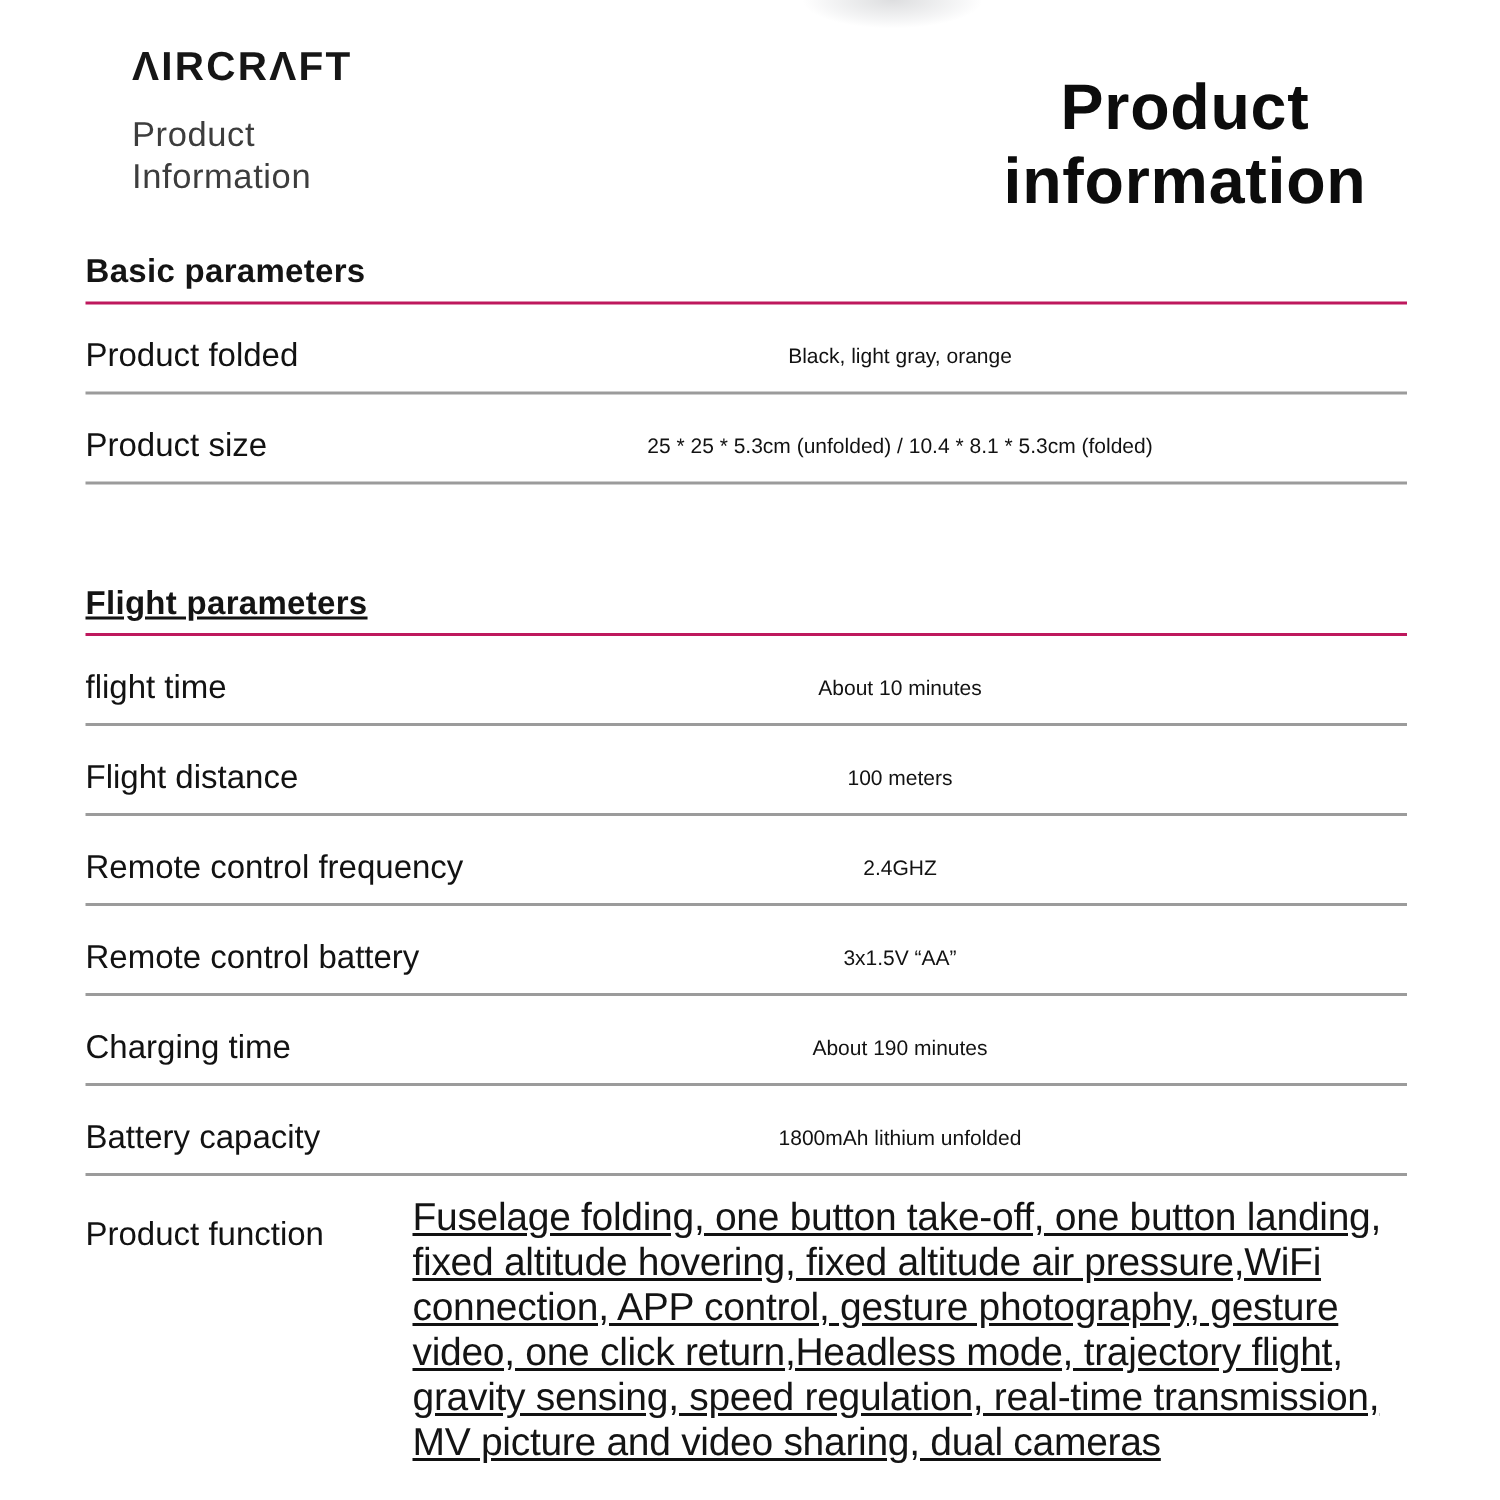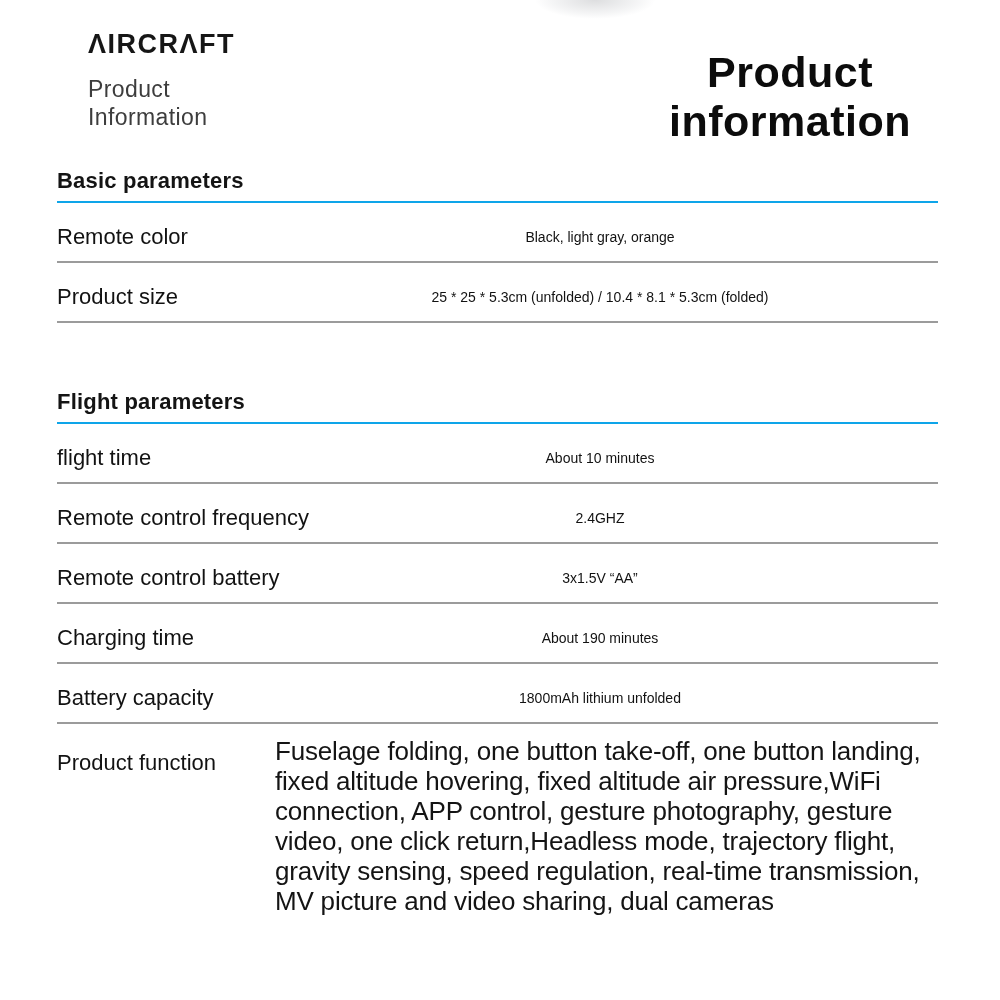--- a/index.html
+++ b/index.html
@@ -30,23 +30,23 @@
   .page-title{
     position:absolute;left:635px;top:48px;width:310px;
     text-align:center;font-size:43px;line-height:49px;font-weight:bold;
     color:#0c0c0c;letter-spacing:0.5px;
   }
 
   
   .content{margin:0 62px 0 57px;} 
   .section-heading{
     margin:0;font-size:22px;line-height:26px;font-weight:bold;color:#141414;
-    padding-bottom:7px;border-bottom:2px solid #0ea5e9;letter-spacing:0.2px;
+    padding-bottom:7px;border-bottom:2px solid #be185d;letter-spacing:0.2px;
   }
-  .section-flight{margin-top:66px;}
+  .section-flight{margin-top:66px;text-decoration:underline;}
   .row{
     position:relative;
     padding:21px 0 11px 0;
     border-bottom:2px solid #9b9b9b;
   }
   .row-label{
     display:inline-block;font-size:22px;line-height:26px;color:#121212;
     white-space:nowrap;
   }
   .row-value{
@@ -83,38 +83,42 @@
       <div>information</div>
     </div>
   </div>
 
   <div class="content">
 
     <section>
       <h2 class="section-heading">Basic parameters</h2>
 
       <div class="row">
-        <span class="row-label">Remote color</span>
+        <span class="row-label">Product folded</span>
         <div class="row-value">Black, light gray, orange</div>
       </div>
 
       <div class="row">
         <span class="row-label">Product size</span>
         <div class="row-value">25 * 25 * 5.3cm (unfolded) / 10.4 * 8.1 * 5.3cm (folded)</div>
       </div>
     </section>
 
     <section class="section-flight">
       <h2 class="section-heading">Flight parameters</h2>
 
       <div class="row">
         <span class="row-label">flight time</span>
         <div class="row-value">About 10 minutes</div>
       </div>
 
+      <div class="row">
+        <span class="row-label">Flight distance</span>
+        <div class="row-value">100 meters</div>
+      </div>
 
       <div class="row">
         <span class="row-label">Remote control frequency</span>
         <div class="row-value">2.4GHZ</div>
       </div>
 
       <div class="row">
         <span class="row-label">Remote control battery</span>
         <div class="row-value">3x1.5V “AA”</div>
       </div>

